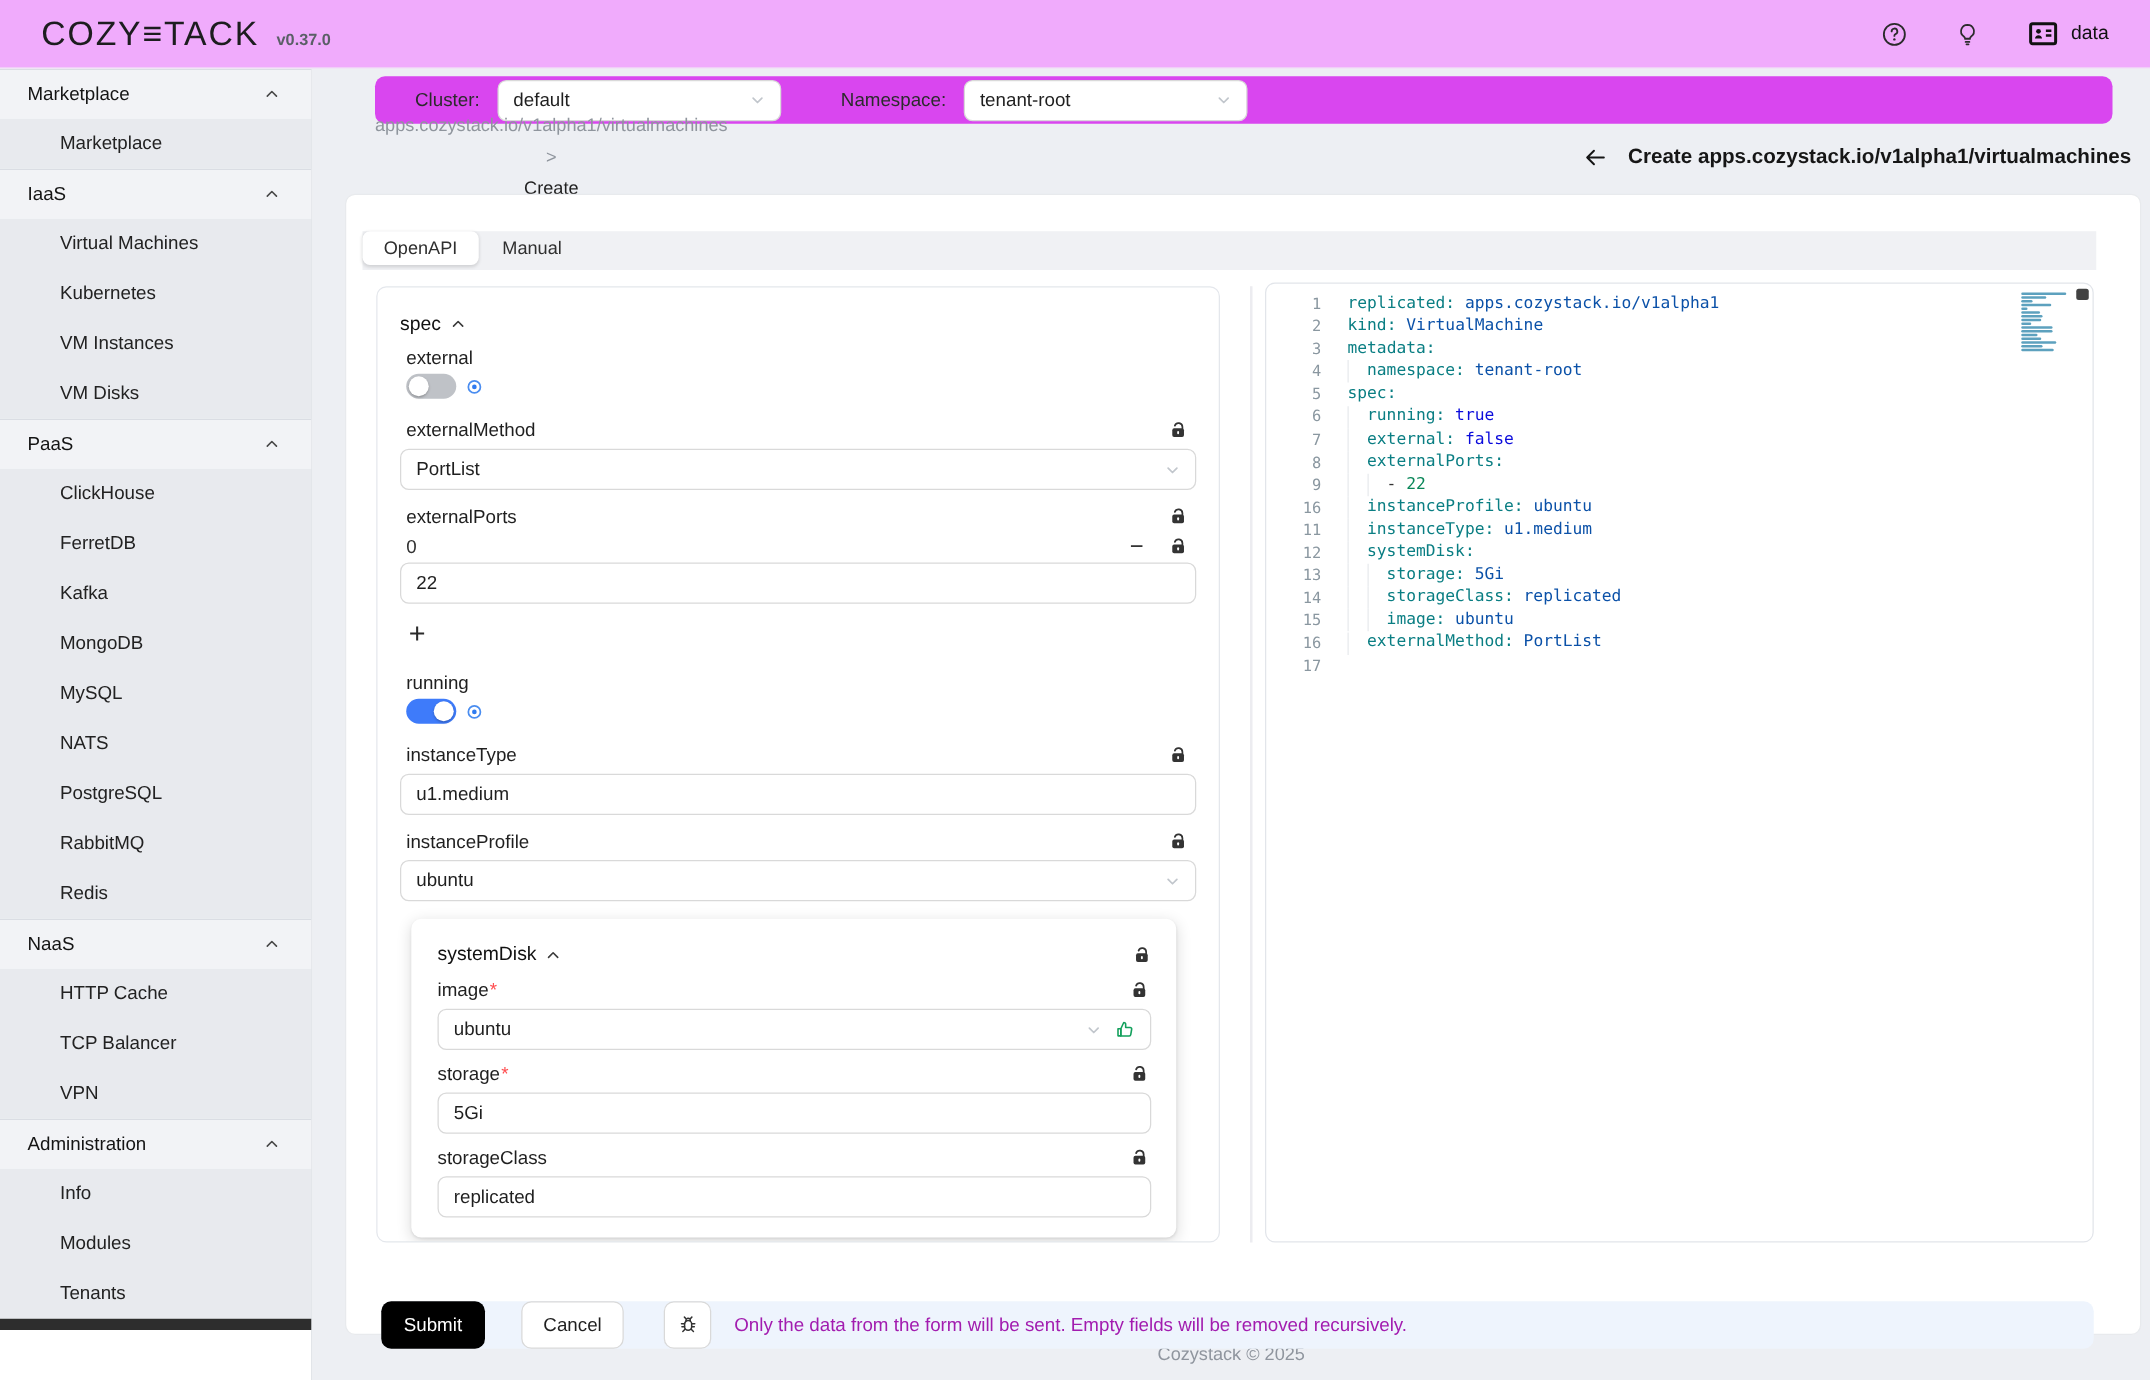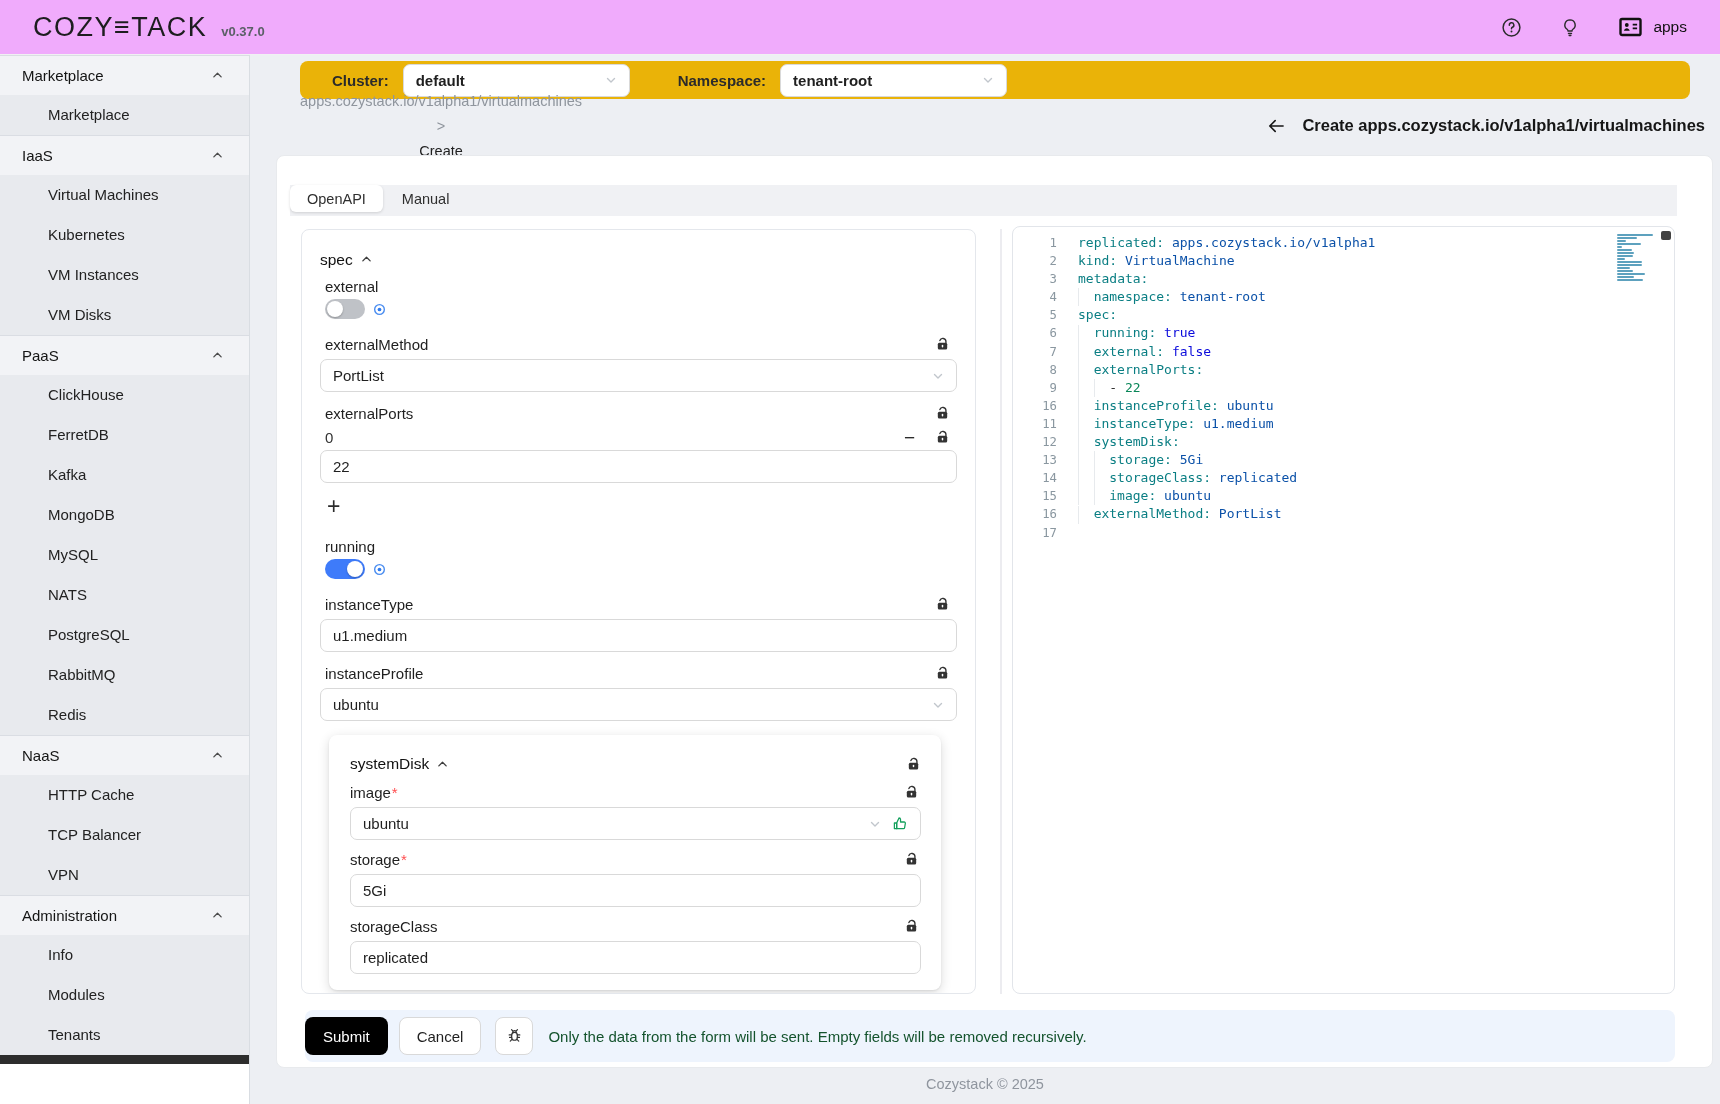--- a/index.html
+++ b/index.html
@@ -20,22 +20,22 @@
   
   .sidebar { position:absolute; top:55px; left:0; width:250px; bottom:0; background:#fff; border-right:1px solid #d9dde2; }
   .sgroup-header { height:40px; display:flex; align-items:center; justify-content:space-between;
     padding:0 26px 0 22px; background:#f2f3f6; border-top:1px solid #dadde3; font-size:15px; color:#141414; cursor:pointer; }
   .sitems { background:#e8eaee; }
   .sitem { height:40px; line-height:40px; padding-left:48px; font-size:15px; color:#222; cursor:pointer; }
   .sidebar-strip { height:9px; background:#2d2d2d; width:100%; }
 
   
   .main { position:absolute; top:55px; left:250px; right:0; bottom:0; background:#edeff3; overflow:hidden; }
-  .toolbar { margin:6px 30px 0 50px; height:38px; background:#eab308; border-radius:8px;
-    display:flex; align-items:center; padding:0 32px; font-size:15px; color:#2b2b2b;font-weight:bold; }
+  .toolbar { margin:6px 30px 0 50px; height:38px; background:#d946ef; border-radius:8px;
+    display:flex; align-items:center; padding:0 32px; font-size:15px; color:#2b2b2b; }
   .tlabel { margin-right:14px; }
   .tselect { width:227px; height:33px; background:#fff; border:1px solid #d9d9d9; border-radius:7px;
     display:flex; align-items:center; justify-content:space-between; padding:0 12px; font-size:15px; color:#1f1f1f; cursor:pointer; }
   .tselect.first { margin-right:48px; }
 
   .crumb-row { margin:12px 15px 0 50px; height:30px; display:flex; align-items:center; justify-content:space-between; }
   .breadcrumb { font-size:14.5px; display:flex; align-items:center; gap:9px;flex-direction:column; }
   .crumb-path { color:#8f959d; cursor:pointer; }
   .crumb-sep { color:#8f959d; }
   .crumb-cur { color:#1f1f1f; }
@@ -91,29 +91,29 @@
   .eline { display:flex; height:18.1px; line-height:18.1px; }
   .ln { width:44px; text-align:right; color:#8a97a0; font-size:12.3px; flex:none; }
   .code { margin-left:21px; white-space:pre; color:#222; }
   .ig { display:inline-block; width:2ch; height:18px; border-left:1px solid #e7eaed; vertical-align:bottom; }
   .tk-k { color:#0a7e83; } .tk-s { color:#0b51a8; } .tk-b { color:#0b0bdc; } .tk-n { color:#098658; } .tk-p { color:#333; }
   .minimap { position:absolute; top:7px; right:17px; width:40px; }
   .mbar { height:2px; margin-bottom:1px; border-radius:1px; background:#4191b3; opacity:.85; }
   .escroll { position:absolute; top:4px; right:3px; width:10px; height:9px; background:#424242; border-radius:2px; cursor:pointer; }
 
   
-  .action-bar { position:absolute; left:28px; top:854px; width:1370px; height:52px; background:#eef4fd;
-    border-radius:8px; display:flex; align-items:center; }
+  .action-bar { position:absolute; left:28px; top:885px; width:1370px; height:38px; background:#eef4fd;
+    border-radius:8px; display:flex; align-items:center;gap:18px; }
   .btn-submit { height:38px; padding:0 18px; background:#000; color:#fff; border:none; border-radius:8px;
     font-size:15px; font-family:"Liberation Sans",sans-serif; cursor:pointer; }
   .btn-cancel { height:38px; padding:0 17px; background:#fff; color:#1f1f1f; border:1px solid #d9d9d9; border-radius:8px;
     font-size:15px; font-family:"Liberation Sans",sans-serif; margin-left:11px; cursor:pointer; }
   .btn-debug { height:38px; width:38px; background:#fff; border:1px solid #d9d9d9; border-radius:8px;
     display:flex; align-items:center; justify-content:center; margin-left:14px; cursor:pointer; }
-  .action-note { font-size:15px; color:#14532d; margin-left:15px; }
+  .action-note { font-size:15px; color:#a21caf; }
 
   .page-footer { margin-top:8px; text-align:center; font-size:14.5px; color:#8f959e; }
 </style>
 </head>
 <body>
 
 <div class="screen">
 
   <header class="app-header">
     <div class="logo-wrap">
@@ -135,21 +135,21 @@
             <path d="M11 21.5h2"></path>
           </svg>
       </span>
       <span class="user-chip">
         <svg width="25" height="22" viewBox="0 0 24 22" fill="none">
             <rect x="2" y="3" width="20" height="16" rx="1.6" stroke="#111" stroke-width="2.4"></rect>
             <circle cx="8.3" cy="9" r="1.9" fill="#111"></circle>
             <path d="M5.4 14.8c.4-1.7 1.6-2.6 2.9-2.6s2.5.9 2.9 2.6z" fill="#111"></path>
             <path d="M14.2 8.6h4.4M14.2 12.4h4.4" stroke="#111" stroke-width="1.9"></path>
           </svg>
-        <span>apps</span>
+        <span>data</span>
       </span>
     </div>
   </header>
 
   <aside class="sidebar">
     <div id="sidebar-groups">
         <div class="sgroup">
           <div class="sgroup-header">
             <span>Marketplace</span>
             <svg width="11" height="11" viewBox="0 0 12 12" fill="none">

